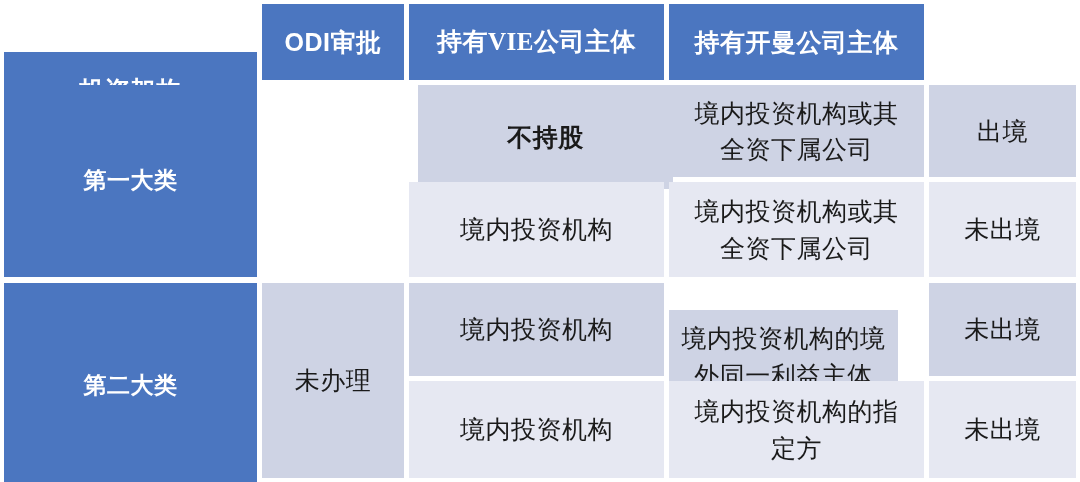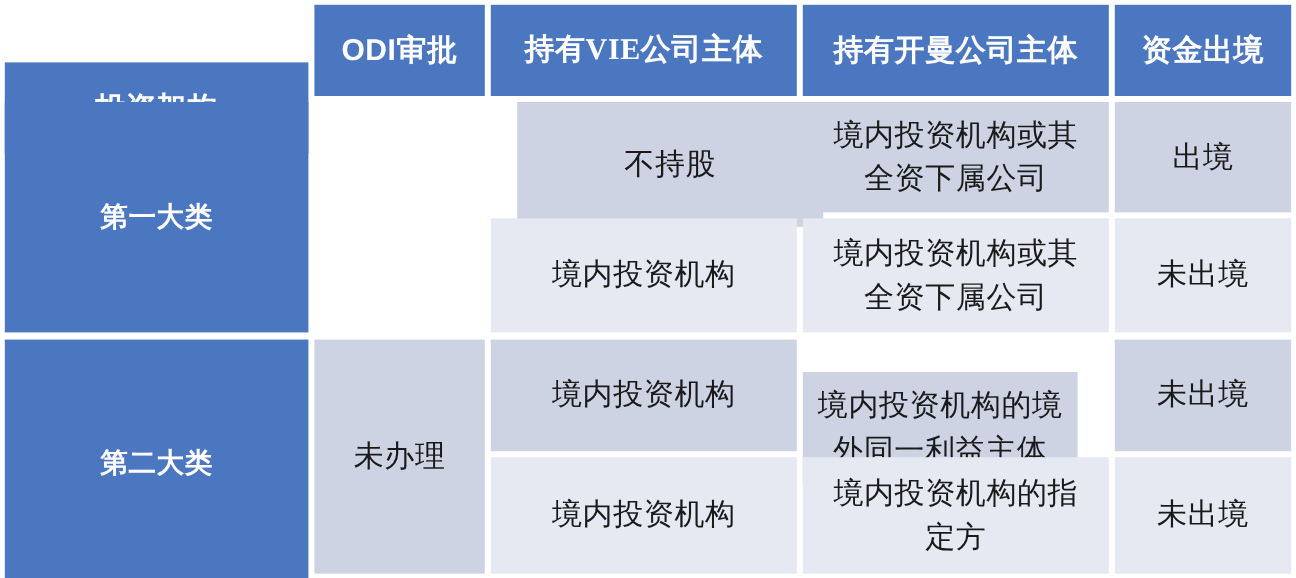--- a/index.html
+++ b/index.html
@@ -64,29 +64,26 @@
   </div>
   <div class="cell header-cell" style="left:262px; top:4px;  width:142px; height:76px;">
     <span class="cell-text">ODI审批</span>
   </div>
   <div class="cell header-cell" style="left:409px; top:4px;  width:255px; height:76px;font-family:Liberation Serif, serif;">
     <span class="cell-text">持有VIE公司主体</span>
   </div>
   <div class="cell header-cell" style="left:669px; top:4px;  width:255px; height:76px;">
     <span class="cell-text">持有开曼公司主体</span>
   </div>
-  <div class="cell header-cell" style="left:929px; top:4px;  width:147px; height:76px;">
-    <span class="cell-text">资金出境</span>
-  </div>
 
   <div class="cell cat-cell" style="left:4px; top:85px; width:253px; height:192px;">
     <span class="cell-text">第一大类</span>
   </div>
 
-  <div class="cell body-cell shade-dark" style="left:431px; top:85px; width:255px; height:104px;">
+  <div class="cell body-cell shade-dark" style="left:418px; top:85px; width:255px; height:104px;font-weight:bold;">
     <span class="cell-text">不持股</span>
   </div>
   <div class="cell body-cell shade-dark" style="left:669px; top:85px; width:255px; height:92px;">
     <span class="cell-text">境内投资机构或其
 全资下属公司</span>
   </div>
   <div class="cell body-cell shade-dark" style="left:929px; top:85px; width:147px; height:92px;">
     <span class="cell-text">出境</span>
   </div>
 

